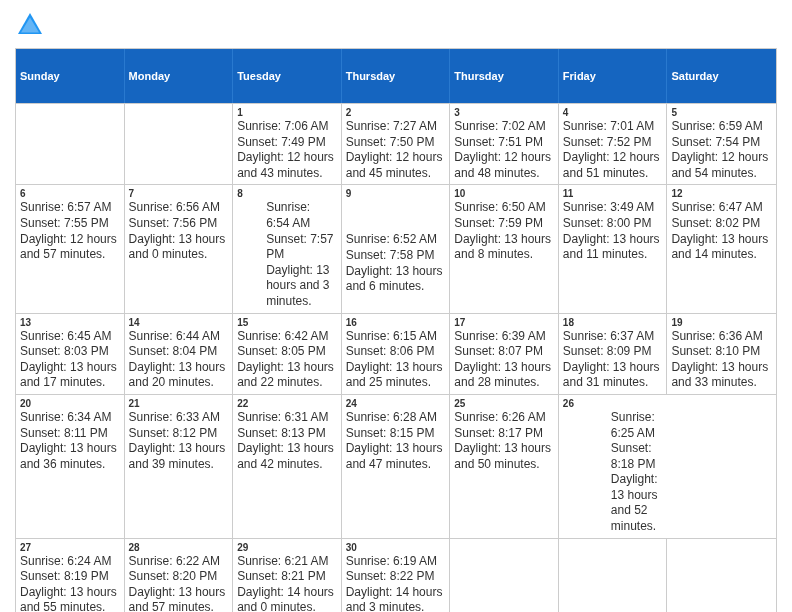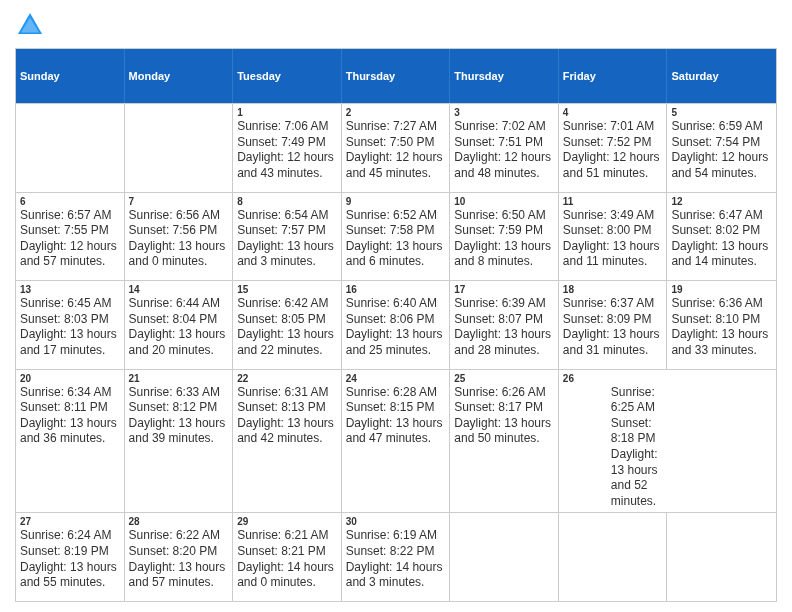--- a/index.html
+++ b/index.html
@@ -190,27 +190,27 @@
 Daylight: 12 hours and 57 minutes.</div>
           </div>
           <div class="cal-cell">
             <div class="cell-day">7</div>
             <div class="cell-info" style="white-space: pre-line;">Sunrise: 6:56 AM
 Sunset: 7:56 PM
 Daylight: 13 hours and 0 minutes.</div>
           </div>
           <div class="cal-cell">
             <div class="cell-day">8</div>
-            <div class="cell-info" style="white-space: pre-line;">Sunrise: 6:54 AM
+            <div class="cell-info" style="white-space: pre-line; margin-left: 29px;">Sunrise: 6:54 AM
 Sunset: 7:57 PM
 Daylight: 13 hours and 3 minutes.</div>
           </div>
           <div class="cal-cell">
             <div class="cell-day">9</div>
-            <div class="cell-info" style="white-space: pre-line;">Sunrise: 6:52 AM
+            <div class="cell-info" style="white-space: pre-line; margin-top: 32px;">Sunrise: 6:52 AM
 Sunset: 7:58 PM
 Daylight: 13 hours and 6 minutes.</div>
           </div>
           <div class="cal-cell">
             <div class="cell-day">10</div>
             <div class="cell-info" style="white-space: pre-line;">Sunrise: 6:50 AM
 Sunset: 7:59 PM
 Daylight: 13 hours and 8 minutes.</div>
           </div>
           <div class="cal-cell">
@@ -240,21 +240,21 @@
 Daylight: 13 hours and 20 minutes.</div>
           </div>
           <div class="cal-cell">
             <div class="cell-day">15</div>
             <div class="cell-info" style="white-space: pre-line;">Sunrise: 6:42 AM
 Sunset: 8:05 PM
 Daylight: 13 hours and 22 minutes.</div>
           </div>
           <div class="cal-cell">
             <div class="cell-day">16</div>
-            <div class="cell-info" style="white-space: pre-line;">Sunrise: 6:40 AM
+            <div class="cell-info" style="white-space: pre-line;">Sunrise: 6:15 AM
 Sunset: 8:06 PM
 Daylight: 13 hours and 25 minutes.</div>
           </div>
           <div class="cal-cell">
             <div class="cell-day">17</div>
             <div class="cell-info" style="white-space: pre-line;">Sunrise: 6:39 AM
 Sunset: 8:07 PM
 Daylight: 13 hours and 28 minutes.</div>
           </div>
           <div class="cal-cell">

